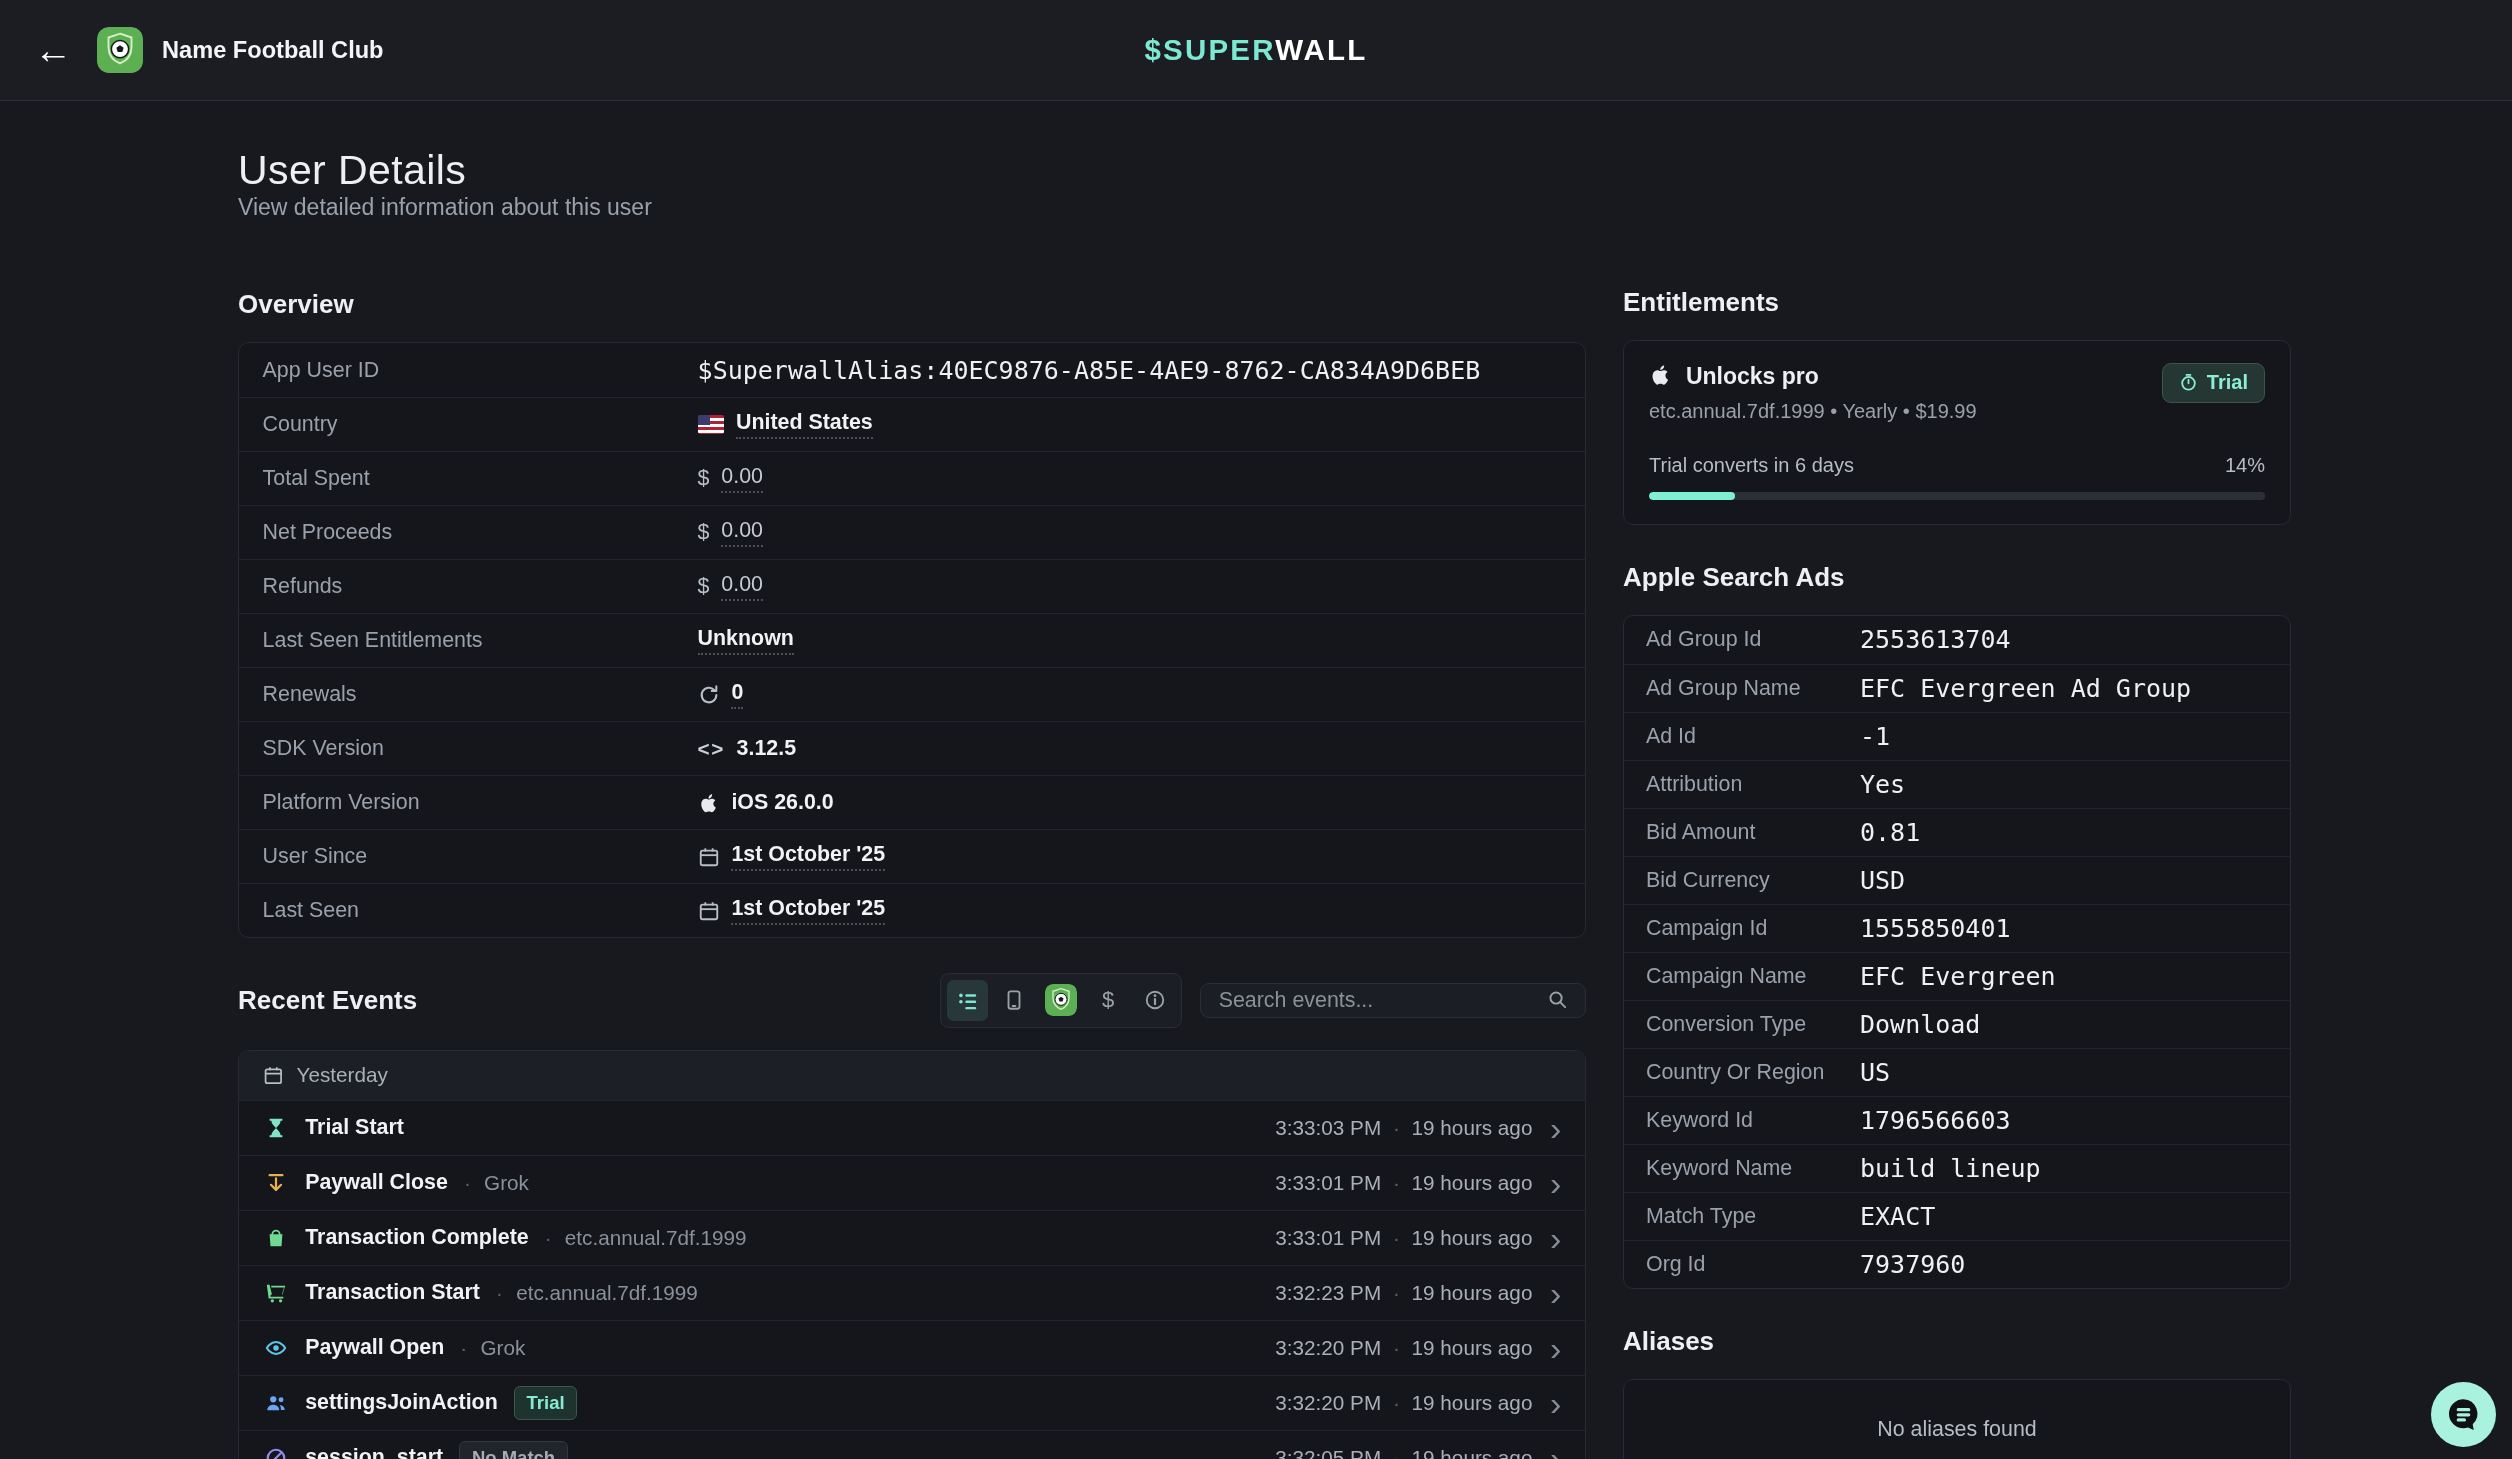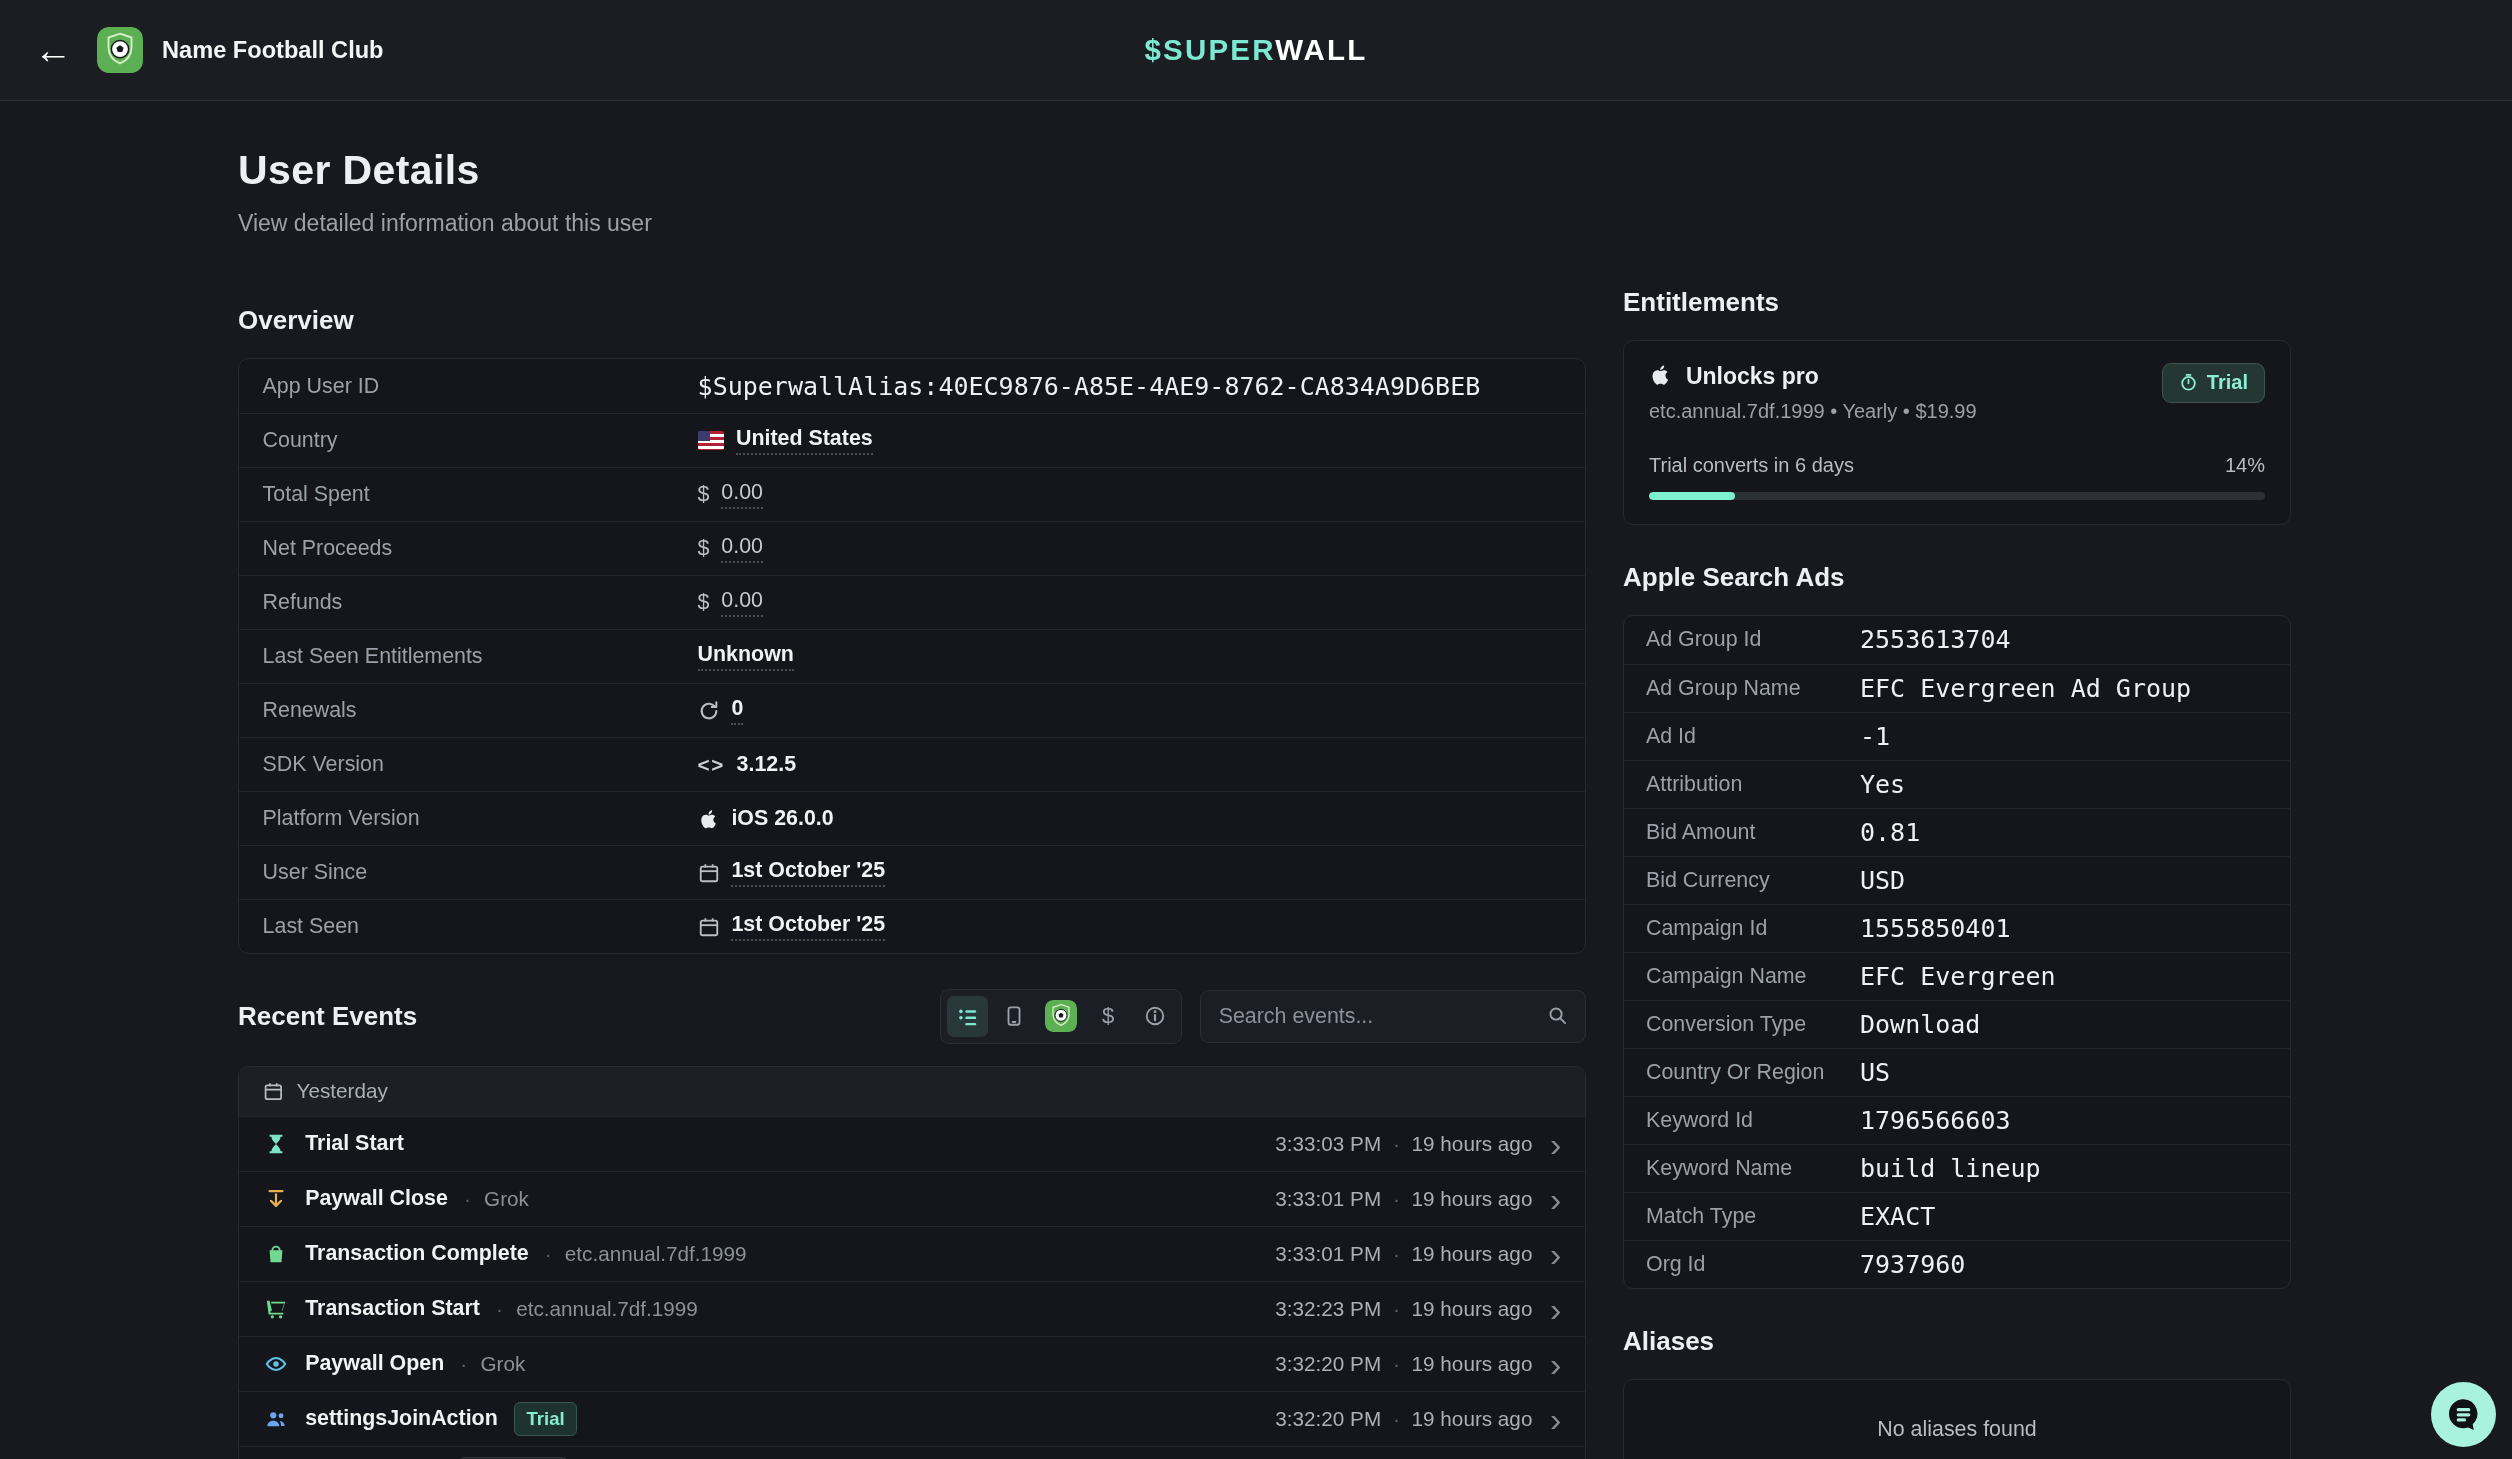--- a/index.html
+++ b/index.html
@@ -22,21 +22,21 @@
   .topbar-title { font-size: 23.6px; font-weight: 600; color: #f4f5f7; }
   .logo { position: absolute; left: 50%; transform: translateX(-50%); font-size: 29.5px; font-weight: 800; letter-spacing: 2.2px; white-space: nowrap; }
   .logo .l-super { color: #7ce8d1; }
   .logo .l-wall  { color: #ffffff; }
 
   
   .content { display: flex; padding: 46px 0 0 238px; gap: 37px; align-items: flex-start; }
   .col-left  { width: 1348px; flex: none; }
   .col-right { width: 668px;  flex: none; padding-top: 140px; }
 
-  h1 { font-size: 41px; font-weight: 700; letter-spacing: 0.4px; margin-bottom: 16px; }
+  h1 { font-size: 41px; font-weight: 400; letter-spacing: 0.4px; }
   .subtitle { font-size: 23px; color: #9aa1ab; margin-bottom: 68px; }
   h2 { font-size: 26px; font-weight: 600; margin-bottom: 22px; }
 
   .card { background: #14161b; border: 0.7px solid #272b32; border-radius: 10.3px; }
 
   
   .kv { overflow: hidden; }
   .trow { display: flex; align-items: center; min-height: 54px; padding: 0 23.6px; border-top: 0.7px solid #20242b; }
   .trow:first-child { border-top: none; }
   .tlabel { width: 435px; flex: none; color: #9aa1ab; font-size: 21.4px; }
@@ -81,21 +81,21 @@
     margin-left: auto; display: flex; gap: 5.9px; background: #1b1f25;
     border: 0.7px solid #2a2f36; border-radius: 8.9px; padding: 5.9px;
   }
   .tool {
     width: 41px; height: 41px; border-radius: 6.6px; border: none; background: transparent;
     display: flex; align-items: center; justify-content: center; color: #9aa1ab; font-size: 22px; cursor: pointer;
   }
   .tool.active { background: #28373a; color: #7ce8d1; }
   .tool .mini-app { width: 32px; height: 32px; border-radius: 8px; }
   .searchbox {
-    margin-left: 17.7px; width: 386px; height: 53px; background: #1b1f25;
+    margin-left: 17.7px; width: 386px; height: 35px; background: #1b1f25;
     border: 0.7px solid #2a2f36; border-radius: 8.9px;
     display: flex; align-items: center; padding: 0 17.7px; gap: 11.8px;
   }
   .searchbox input {
     flex: 1; background: transparent; border: none; outline: none;
     color: #d6dae0; font-size: 21.4px; font-family: "Liberation Sans", sans-serif;
   }
   .searchbox input::placeholder { color: #8a919b; }
   .searchbox .mag { color: #9aa1ab; flex: none; }
 

